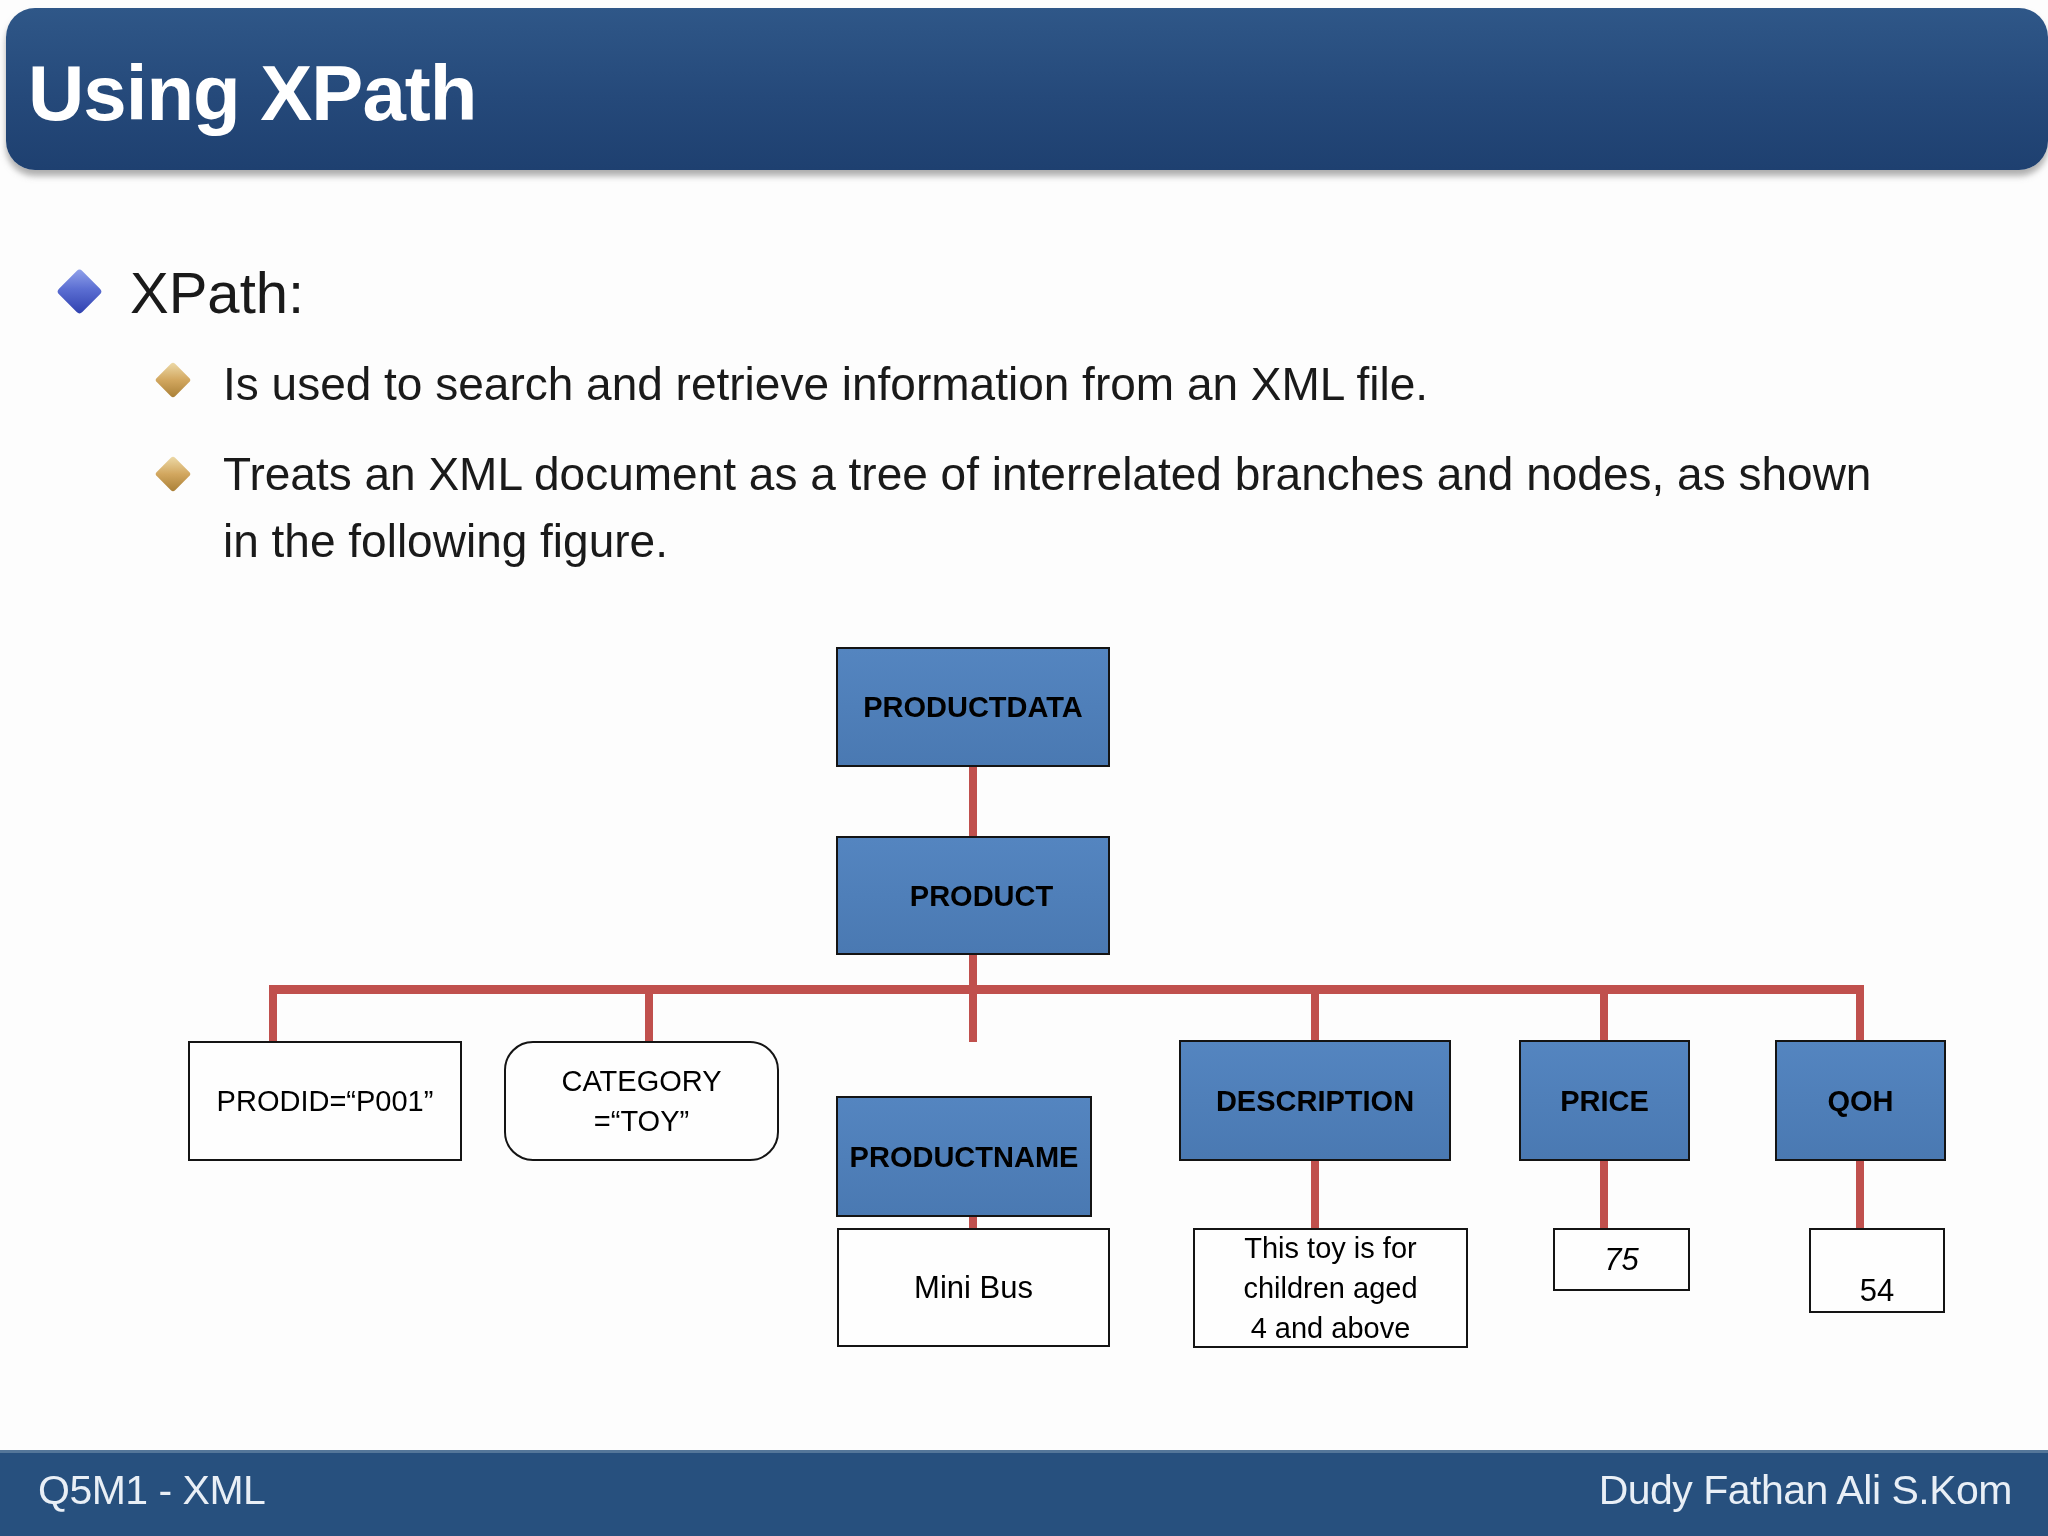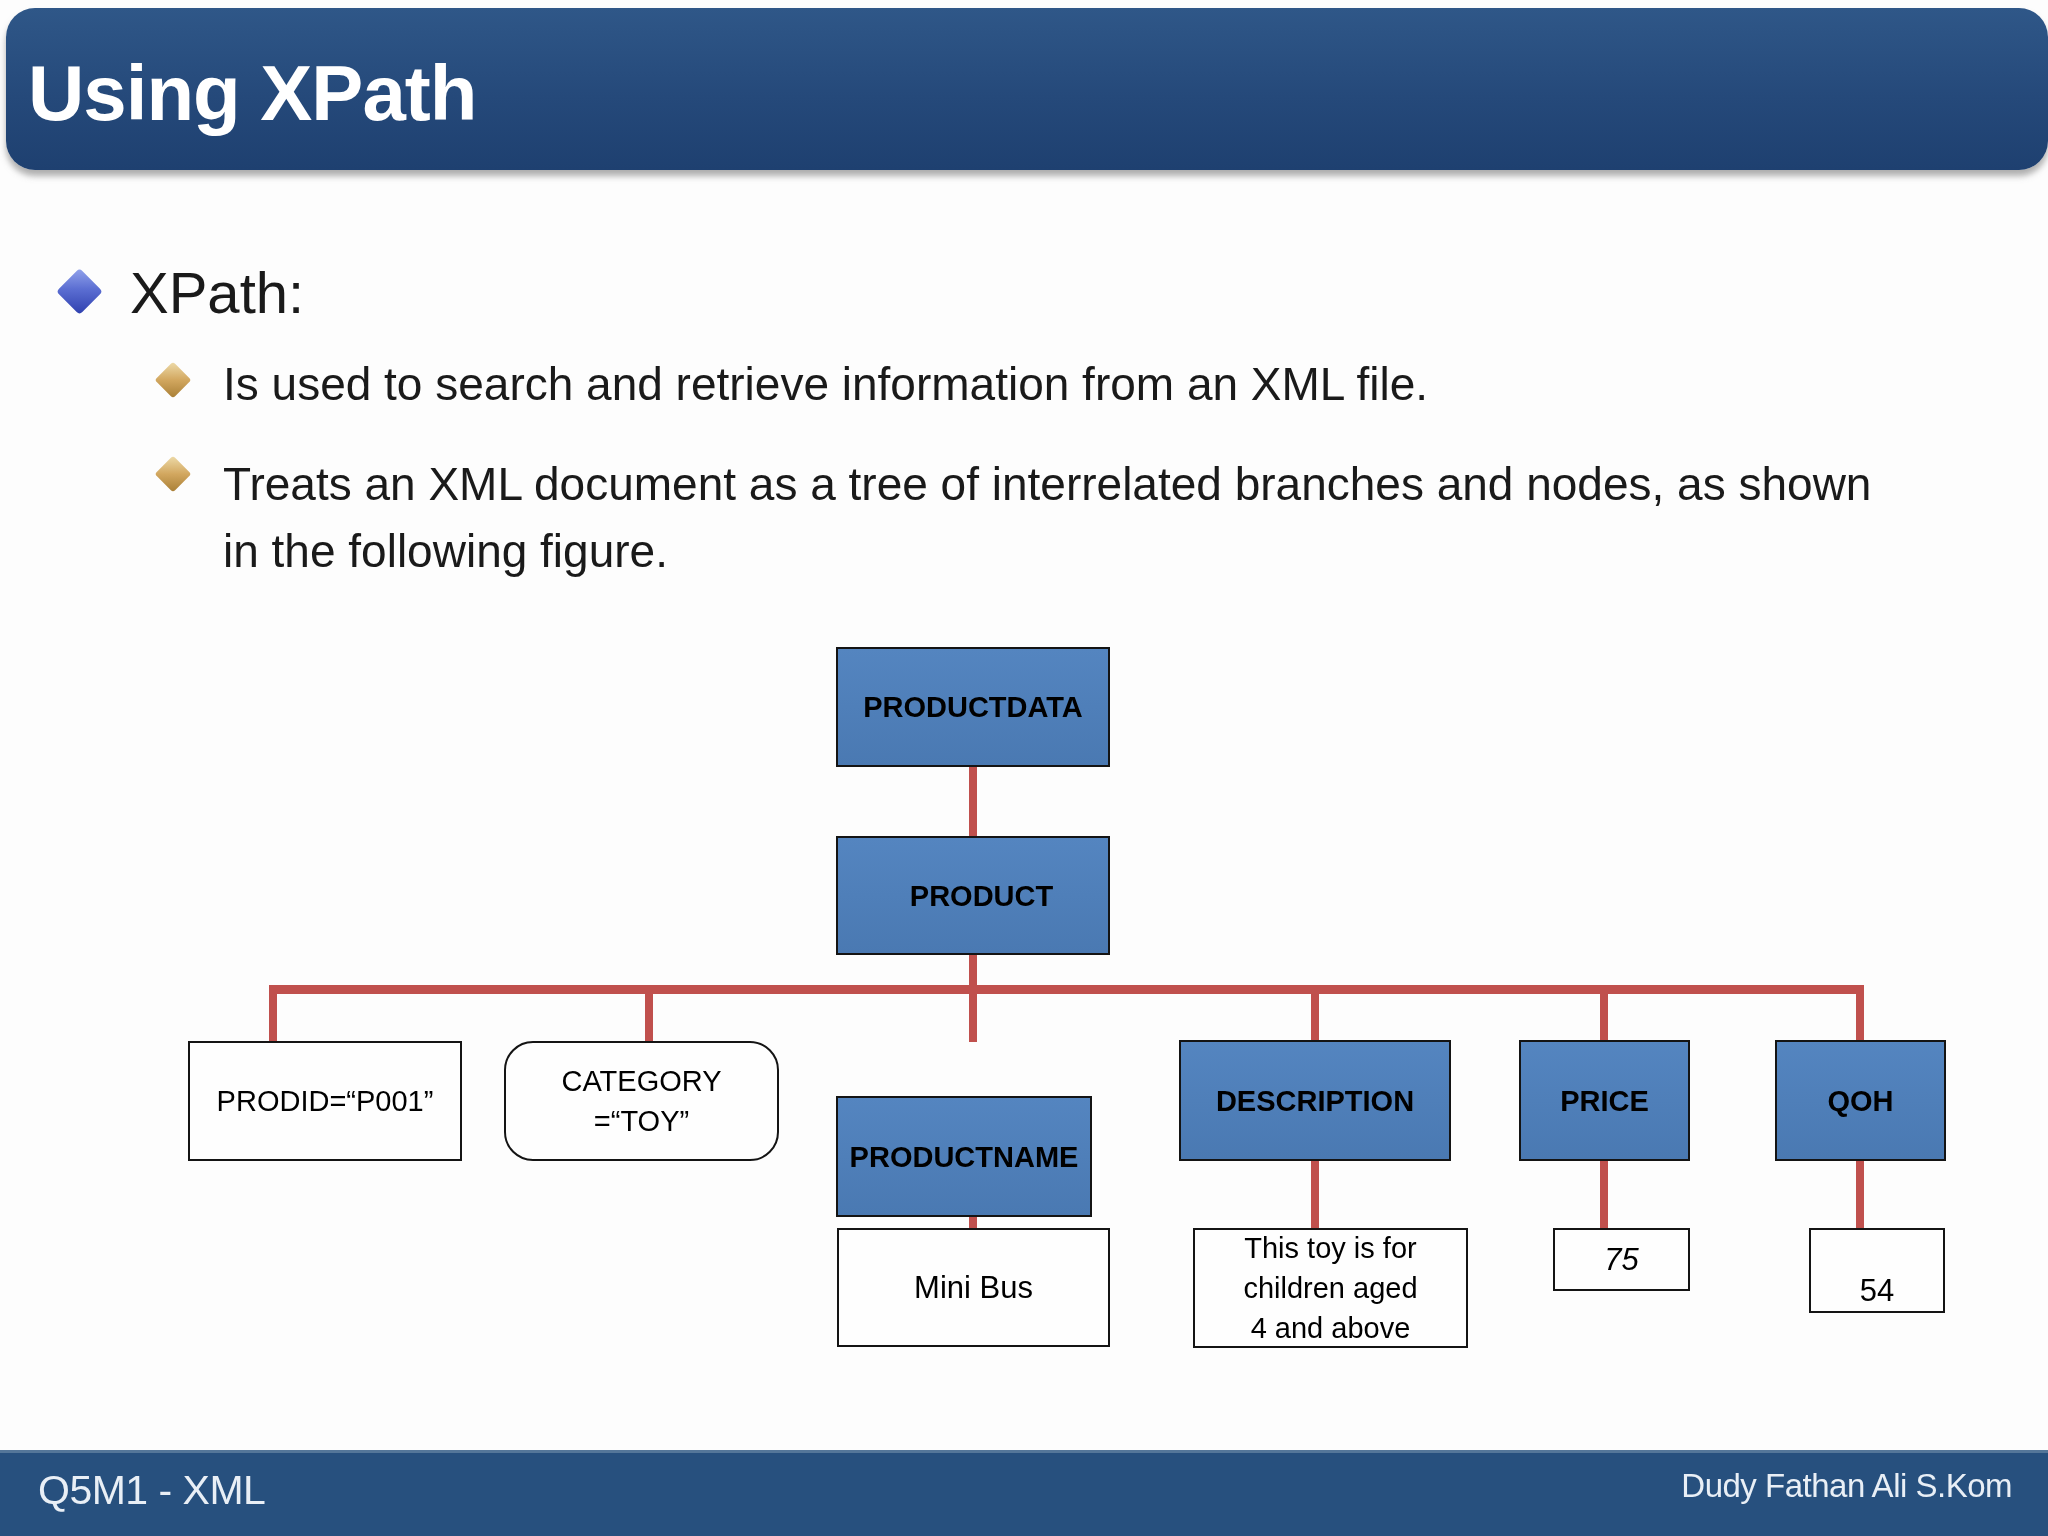--- a/index.html
+++ b/index.html
@@ -33,21 +33,21 @@
   .gem-gold {
     width:26px; height:26px; border-radius:3px;
     background:linear-gradient(135deg,#eedcab 0%, #d2a75f 50%, #a87e35 100%);
   }
   .gem-gold.g1 { left:160px; top:367px; }
   .gem-gold.g2 { left:160px; top:461px; }
 
   .bullet1-text { position:absolute; left:130px; top:259px; font-size:58px; }
   .sub1-text { position:absolute; left:223px; top:357px; font-size:46px; }
   .sub2-text {
-    position:absolute; left:223px; top:451px; width:1660px;
+    position:absolute; left:223px; top:441px; width:1660px;
     font-size:46px; line-height:67px;
   }
 
   
   .node {
     position:absolute; z-index:2; box-sizing:border-box;
     border:2px solid var(--node-border);
     display:flex; flex-direction:column; align-items:center; justify-content:center;
     text-align:center; font-size:29px; color:#000;
   }
@@ -62,21 +62,21 @@
   .footer {
     position:absolute; left:0; top:1450px; width:100%; height:86px;
     background:#27507e; border-top:3px solid #547699; box-sizing:border-box;
   }
   .footer-left {
     position:absolute; left:38px; top:14px;
     font-size:41px; color:#e9eff6; letter-spacing:-0.5px;
   }
   .footer-right {
     position:absolute; right:36px; top:14px;
-    font-size:33px; color:#e9eff6; letter-spacing:-0.5px;
+    font-size:41px; color:#e9eff6; letter-spacing:-0.5px;
   }
 </style>
 </head>
 <body>
 
 <div class="slide" style="--node-fill: #4f81bd; --connector: #c0504d; --node-border: #141414;">
 
   <div class="header">
     <div class="header-title">Using XPath</div>
   </div>

